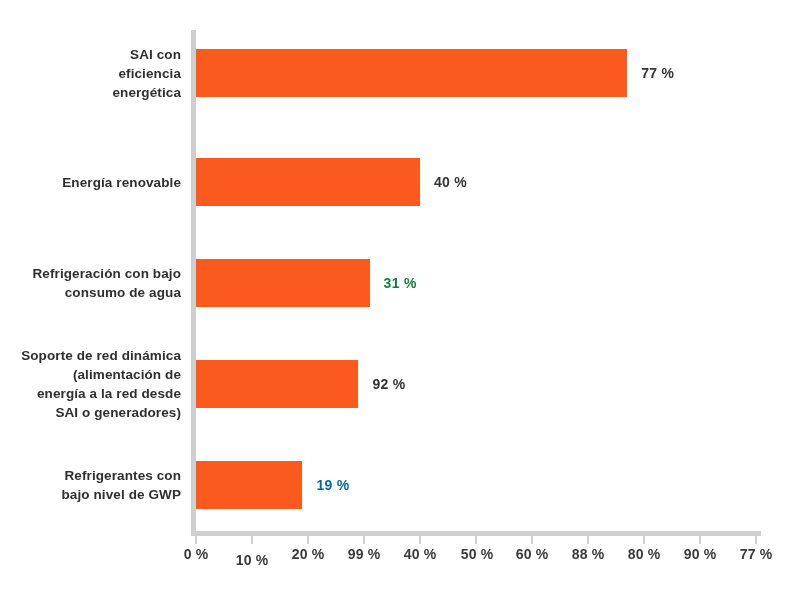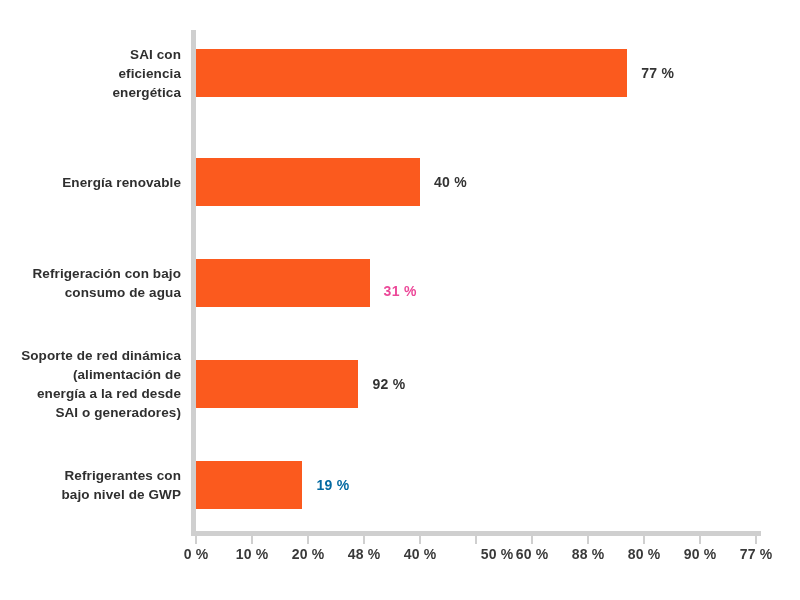--- a/index.html
+++ b/index.html
@@ -118,50 +118,50 @@
       </div>
       <div class="row" style="top: 131px;">
         <div class="cat-label">Energía renovable</div>
         <div class="bar" style="width: 224px; background: rgb(251, 90, 30);"></div>
         <div class="bar-value" style="left: 434px; color: rgb(51, 51, 51);">40 %</div>
       </div>
       <div class="row" style="top: 232px; padding-left: 28px;">
         <div class="cat-label">Refrigeración con bajo
 consumo de agua</div>
         <div class="bar" style="width: 173.6px; background: rgb(251, 90, 30);"></div>
-        <div class="bar-value" style="left: 383.6px; color: #ec4899; margin-top: 8px;">31 %</div>
+        <div class="bar-value" style="left: 383.6px; color: #15803d;">31 %</div>
       </div>
       <div class="row" style="top: 333px;">
         <div class="cat-label">Soporte de red dinámica
 (alimentación de
 energía a la red desde
 SAI o generadores)</div>
         <div class="bar" style="width: 162.4px; background: rgb(251, 90, 30);"></div>
         <div class="bar-value" style="left: 372.4px; color: rgb(51, 51, 51);">92 %</div>
       </div>
       <div class="row" style="top: 434px;">
         <div class="cat-label">Refrigerantes con
 bajo nivel de GWP</div>
         <div class="bar" style="width: 106.4px; background: rgb(251, 90, 30);"></div>
         <div class="bar-value" style="left: 316.4px; color: #0369a1;">19 %</div>
       </div>
     </div>
   <div id="ticks">
       <div class="tick-mark" style="left: 195px; background: rgb(207, 207, 207);"></div>
       <div class="tick-label" style="left: 196px;">0 %</div>
       <div class="tick-mark" style="left: 251px; background: rgb(207, 207, 207);"></div>
-      <div class="tick-label" style="left: 252px;">10 %</div>
+      <div class="tick-label" style="left: 252px; margin-top: 6px;">10 %</div>
       <div class="tick-mark" style="left: 307px; background: rgb(207, 207, 207);"></div>
       <div class="tick-label" style="left: 308px;">20 %</div>
       <div class="tick-mark" style="left: 363px; background: rgb(207, 207, 207);"></div>
-      <div class="tick-label" style="left: 364px;">48 %</div>
+      <div class="tick-label" style="left: 364px;">99 %</div>
       <div class="tick-mark" style="left: 419px; background: rgb(207, 207, 207);"></div>
       <div class="tick-label" style="left: 420px;">40 %</div>
       <div class="tick-mark" style="left: 475px; background: rgb(207, 207, 207);"></div>
-      <div class="tick-label" style="left: 492px; padding-left: 10px;">50 %</div>
+      <div class="tick-label" style="left: 472px; padding-left: 10px;">50 %</div>
       <div class="tick-mark" style="left: 531px; background: rgb(207, 207, 207);"></div>
       <div class="tick-label" style="left: 532px; text-align: right;">60 %</div>
       <div class="tick-mark" style="left: 587px; background: rgb(207, 207, 207);"></div>
       <div class="tick-label" style="left: 588px;">88 %</div>
       <div class="tick-mark" style="left: 643px; background: rgb(207, 207, 207);"></div>
       <div class="tick-label" style="left: 644px;">80 %</div>
       <div class="tick-mark" style="left: 699px; background: rgb(207, 207, 207);"></div>
       <div class="tick-label" style="left: 700px;">90 %</div>
       <div class="tick-mark" style="left: 755px; background: rgb(207, 207, 207);"></div>
       <div class="tick-label" style="left: 756px;">77 %</div>

